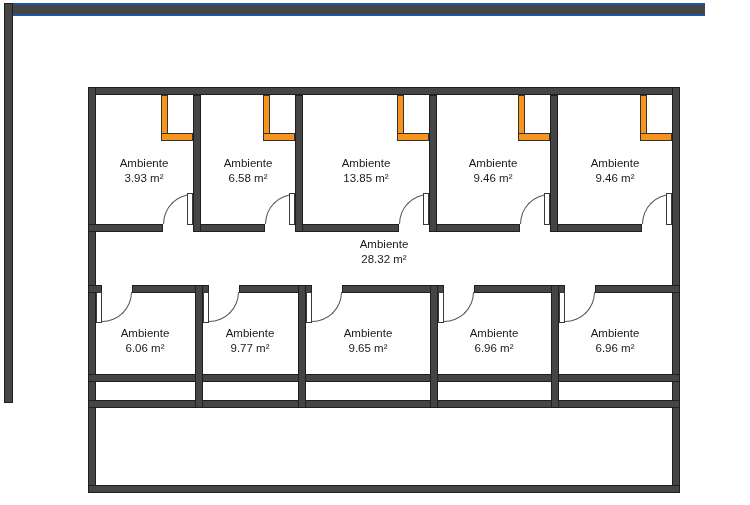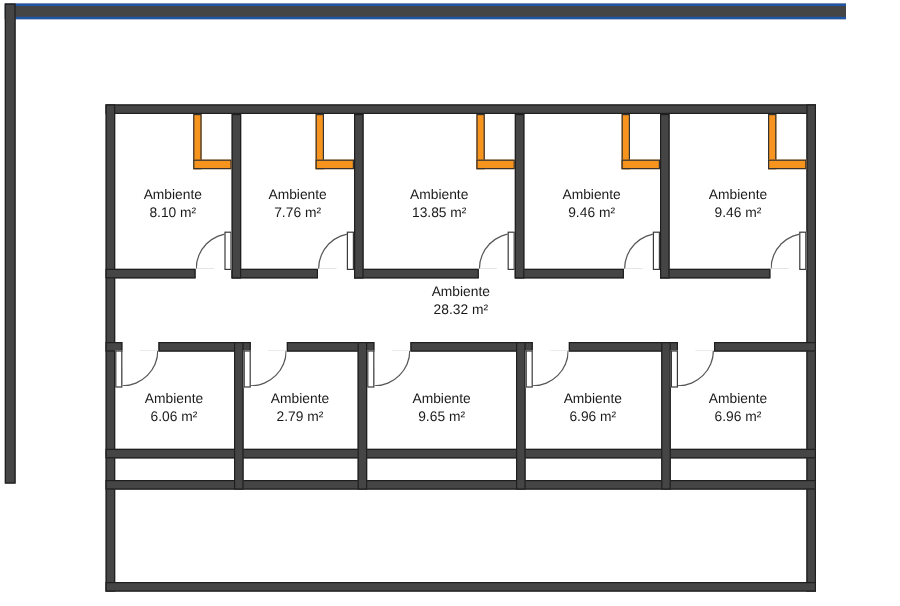--- a/index.html
+++ b/index.html
@@ -122,25 +122,25 @@
   <div class="arc-br" style="left:209px;top:292px;"></div>
   <div class="leaf" style="left:306px;top:292px;width:6px;height:31px;"></div>
   <div class="arc-br" style="left:312px;top:292px;"></div>
   <div class="leaf" style="left:438px;top:292px;width:6px;height:31px;"></div>
   <div class="arc-br" style="left:444px;top:292px;"></div>
   <div class="leaf" style="left:559px;top:292px;width:6px;height:31px;"></div>
   <div class="arc-br" style="left:565px;top:292px;"></div>
 
   <div class="room-label" style="left:144px;top:156px;">
     <div>Ambiente</div>
-    <div>8.10 m²</div>
+    <div>3.93 m²</div>
   </div>
   <div class="room-label" style="left:248px;top:156px;">
     <div>Ambiente</div>
-    <div>7.76 m²</div>
+    <div>6.58 m²</div>
   </div>
   <div class="room-label" style="left:366px;top:156px;">
     <div>Ambiente</div>
     <div>13.85 m²</div>
   </div>
   <div class="room-label" style="left:493px;top:156px;">
     <div>Ambiente</div>
     <div>9.46 m²</div>
   </div>
   <div class="room-label" style="left:615px;top:156px;">
@@ -152,21 +152,21 @@
     <div>Ambiente</div>
     <div>28.32 m²</div>
   </div>
 
   <div class="room-label" style="left:145px;top:326px;">
     <div>Ambiente</div>
     <div>6.06 m²</div>
   </div>
   <div class="room-label" style="left:250px;top:326px;">
     <div>Ambiente</div>
-    <div>2.79 m²</div>
+    <div>9.77 m²</div>
   </div>
   <div class="room-label" style="left:368px;top:326px;">
     <div>Ambiente</div>
     <div>9.65 m²</div>
   </div>
   <div class="room-label" style="left:494px;top:326px;">
     <div>Ambiente</div>
     <div>6.96 m²</div>
   </div>
   <div class="room-label" style="left:615px;top:326px;">

